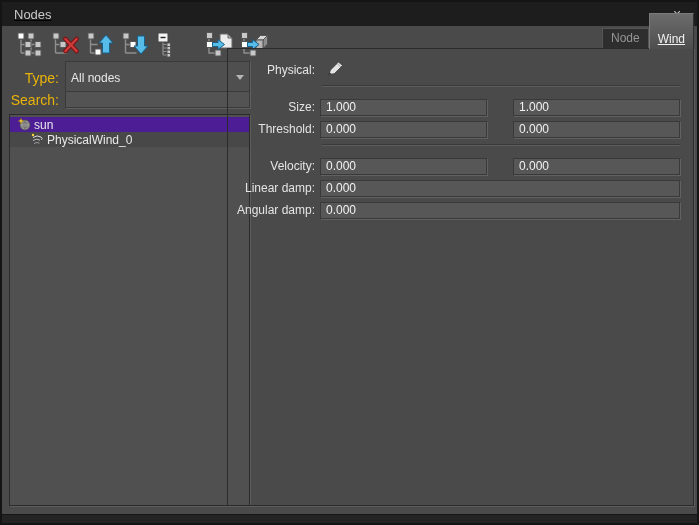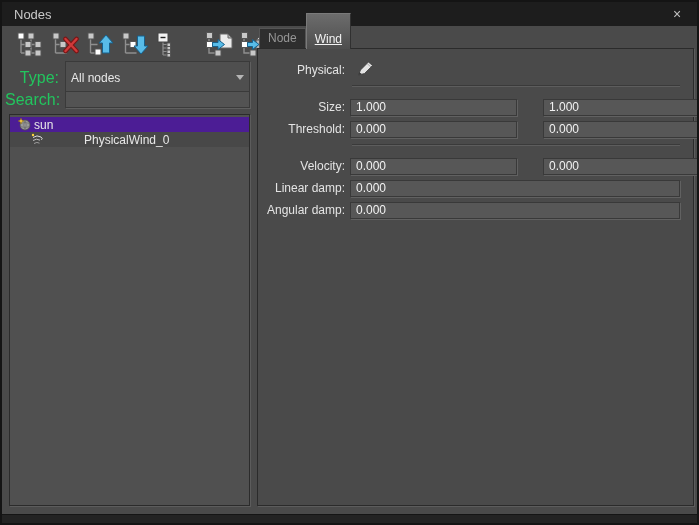--- a/index.html
+++ b/index.html
@@ -13,20 +13,21 @@
     display:flex; flex-direction:column;
     position:relative; overflow:hidden;
   }
 
   
   .titlebar{
     height:24px; flex:0 0 24px;
     background:#1d1d1d;
     display:flex; align-items:center;
     padding:0 12px;
+    text-decoration:underline;
   }
   .titlebar .title{ color:#c9c9c9; font-size:13px; }
   .close-btn{
     margin-left:auto; color:#c0c0c0; font-size:14px; line-height:13px;
     width:16px; text-align:center; cursor:default;
   }
 
   
   .content{
     flex:1 1 auto; display:flex;
@@ -49,21 +50,21 @@
     width:27px; height:26px; margin-right:8px;
     background:transparent; border:none; padding:0;
     display:flex; align-items:center; justify-content:center;
   }
   .tool-btn.grp{ margin-left:14px; }
 
   .field-row{ display:flex; align-items:center; margin-top:8px; height:17px; }
   .field-row.search{ margin-top:5px; }
   .field-row label{
     width:60px; flex:0 0 60px; text-align:right; padding-right:6px;
-    color:#22c55e; font-size:16px;
+    color:#eab308; font-size:14px;
   }
   .dropdown{
     flex:1; height:17px; margin-right:2px;
     background:#4f4f4f;
     border:1px solid #3a3a3a;
     box-shadow:1px 1px 0 0 #5f5f5f;
     display:flex; align-items:center; padding:16px 5px;
     color:#e8e8e8; font-size:12px;
   }
   .dropdown .dd-arrow{
@@ -87,24 +88,24 @@
     border:1px solid #2b2b2b;
     box-shadow:1px 1px 0 0 #5c5c5c;
     overflow:hidden; padding-top:2px;
   }
   .tree-row{
     height:15px; display:flex; align-items:center;
     padding-left:21px; font-size:12px; color:#e8e8e8;
   }
   .tree-row .t-icon{ width:13px; height:13px; margin-right:3px; flex:0 0 13px; }
   .tree-row.dark{ background:#4c1d95;padding-left:8px; }
-  .tree-row.selected{ background:#484848;gap:37px; }
+  .tree-row.selected{ background:#484848; }
 
   
-  .right-panel{ flex:1 1 auto; display:flex; flex-direction:column; min-width:0; min-height:0; }
+  .right-panel{ flex:1 1 auto; display:flex; flex-direction:column; min-width:0; min-height:0;align-items:flex-end; }
   .tabbar{ display:flex; align-items:flex-end; height:21px; padding-left:2px; }
   .tab{
     font-size:12px; padding:2px 8px 3px 8px;
     background:#2e2e2e; color:#969696;
     border:1px solid #555; border-bottom:none;
     position:relative; cursor:default;
   }
   .tab.active{
     background:linear-gradient(#6c6c6c,#4e4e4e);
     color:#f2f2f2;

